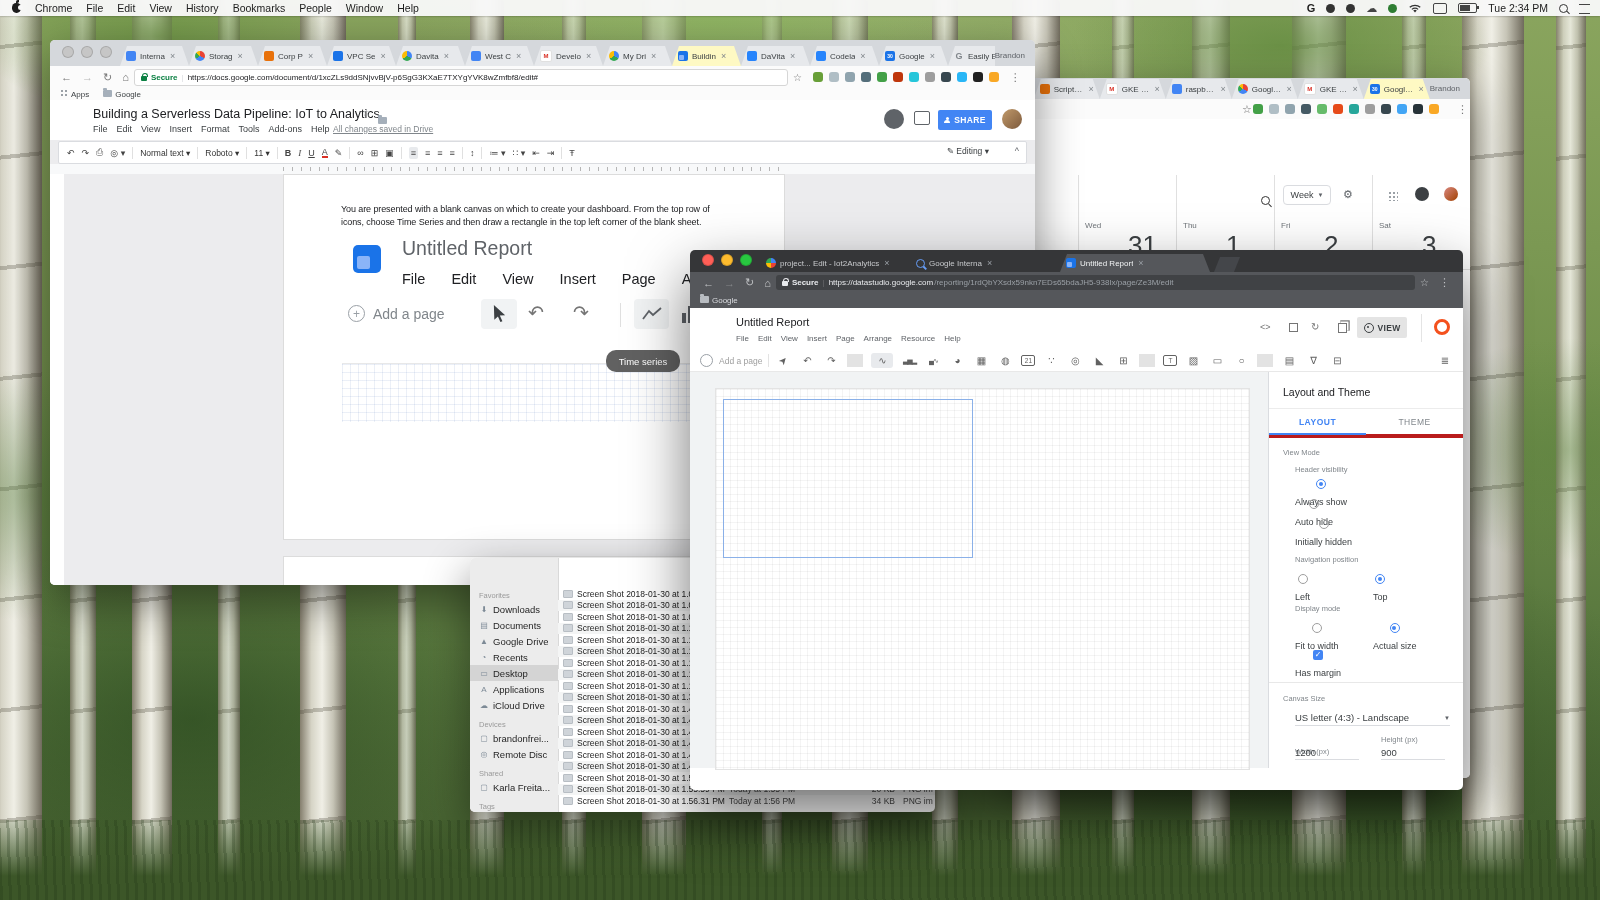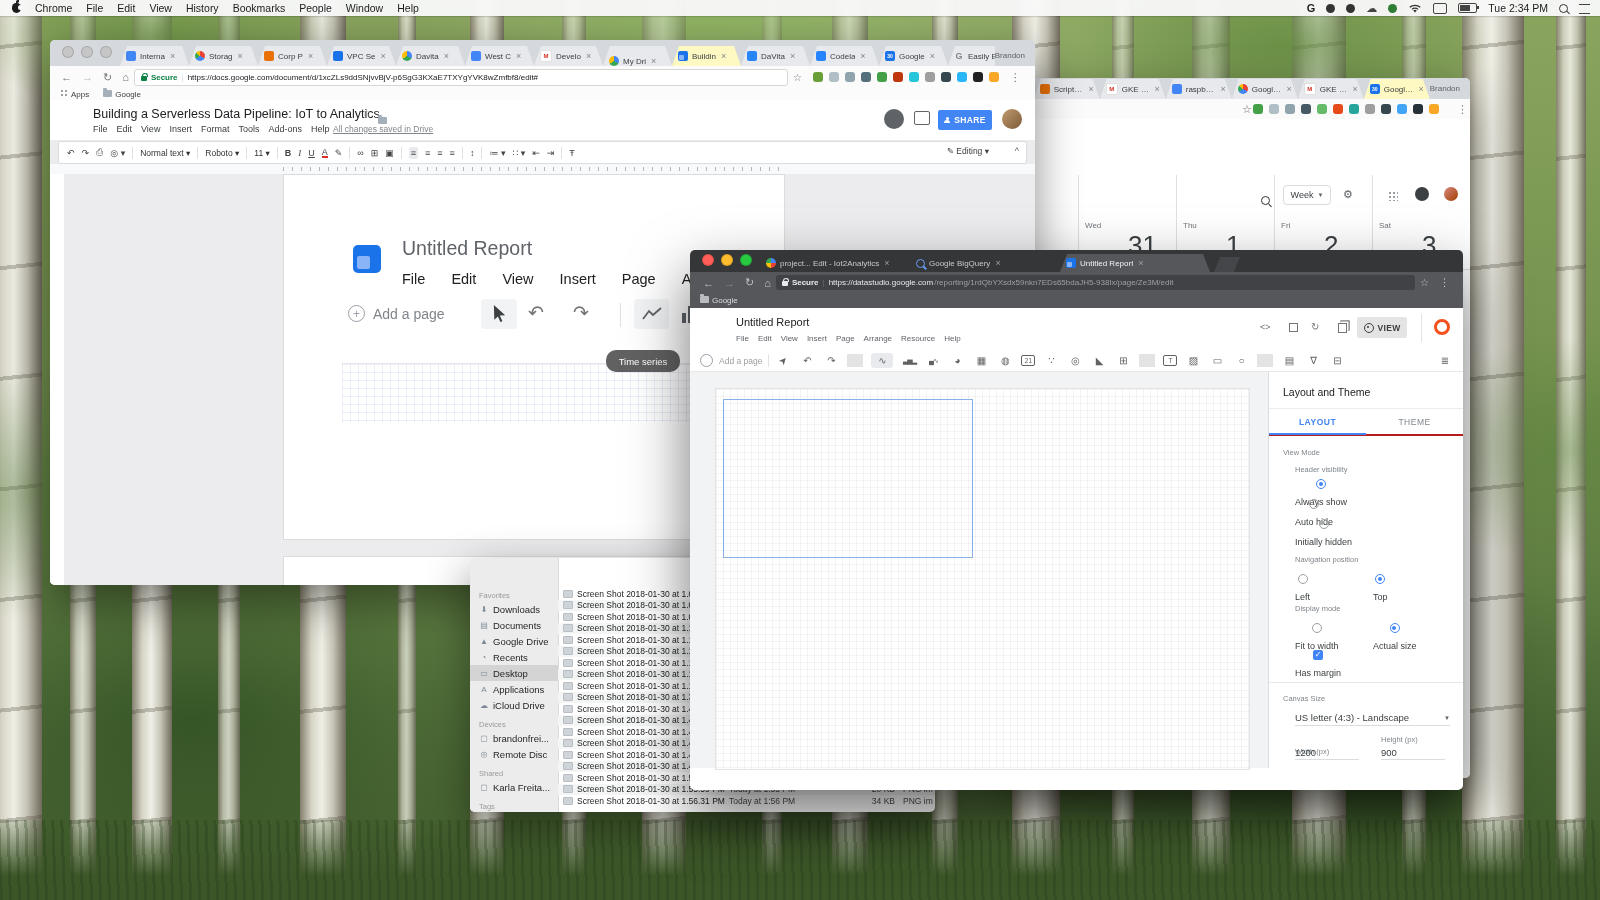--- a/index.html
+++ b/index.html
@@ -358,21 +358,21 @@
           <div class="tab" data-name="browser-tab" style="width: 57px; --c: #4285f4;">
           <span class="tico" data-name="tab-favicon-icon"></span>
           <span class="tlabel">West C</span>
           <span class="tclose" data-name="tab-close-icon">×</span>
         </div>
           <div class="tab gmail" data-name="browser-tab" style="width:57px;">
           <span class="tico" data-name="tab-favicon-icon">M</span>
           <span class="tlabel">Develo</span>
           <span class="tclose" data-name="tab-close-icon">×</span>
         </div>
-          <div class="tab drive" data-name="browser-tab" style="width:57px;align-items:flex-end;">
+          <div class="tab drive" data-name="browser-tab" style="width:57px;">
           <span class="tico" data-name="tab-favicon-icon"></span>
           <span class="tlabel">My Dri</span>
           <span class="tclose" data-name="tab-close-icon">×</span>
         </div>
           <div class="tab active ds" data-name="browser-tab" style="width:57px;">
           <span class="tico" data-name="tab-favicon-icon"></span>
           <span class="tlabel">Buildin</span>
           <span class="tclose" data-name="tab-close-icon">×</span>
         </div>
           <div class="tab" data-name="browser-tab" style="width: 57px; --c: #2684fc;">
@@ -497,20 +497,21 @@
     </div>
     <div class="ab" data-name="collapse-toolbar-icon" style="right:16px;top:106px;font-size:9px;color:#5f6368;">^</div>
 
     <div class="ab ruler" data-name="ruler" style="left:0;top:124px;right:0;height:10px;">
       <div class="rticks" style="left:233px;width:500px;"></div>
     </div>
 
     <div class="ab" data-name="document-area" style="left:0;top:134px;right:0;bottom:0;background:#ececee;">
       <div class="ab" style="left:0;top:0;width:14px;bottom:0;background:#fff;"></div>
       <div class="ab page" data-name="document-page" style="left:233px;top:0;width:500px;height:364px;">
+        <div class="ab" data-name="document-paragraph" style="left:57px;top:28px;width:384px;font-size:9px;line-height:12.5px;color:#202124;letter-spacing:-0.1px;">You are presented with a blank canvas on which to create your dashboard. From the top row of icons, choose Time Series and then draw a rectangle in the top left corner of the blank sheet.</div>
 
         <div class="ab dslogo" data-name="datastudio-logo-icon" style="left:69px;top:70px;width:28px;height:28px;"></div>
         <div class="ab" data-name="embed-report-title" style="left:118px;top:62px;font-size:19.5px;color:#5f6368;">Untitled Report</div>
         <div class="ab embedmenu" data-name="embed-menu-bar" style="left:118px;top:96px;">
             <span data-name="menu-item">File</span>
             <span data-name="menu-item">Edit</span>
             <span data-name="menu-item">View</span>
             <span data-name="menu-item">Insert</span>
             <span data-name="menu-item">Page</span>
             <span data-name="menu-item">Arrange</span>
@@ -741,21 +742,21 @@
         <span class="light" data-name="zoom-window-icon" style="background:#28c840;"></span>
       </div>
       <div style="display:flex;align-items:flex-end;">
           <div class="tab gcp" data-name="browser-tab" style="width:138px;">
           <span class="tico" data-name="tab-favicon-icon"></span>
           <span class="tlabel" style="max-width:100px;">project... Edit - Iot2Analytics</span>
           <span class="tclose" data-name="tab-close-icon">×</span>
         </div>
           <div class="tab bq" data-name="browser-tab" style="width:138px;">
           <span class="tico" data-name="tab-favicon-icon"></span>
-          <span class="tlabel" style="max-width:100px;">Google BigQuery</span>
+          <span class="tlabel" style="max-width:100px;">Google Interna</span>
           <span class="tclose" data-name="tab-close-icon">×</span>
         </div>
           <div class="tab active ds" data-name="browser-tab" style="width:138px;">
           <span class="tico" data-name="tab-favicon-icon"></span>
           <span class="tlabel" style="max-width:100px;">Untitled Report</span>
           <span class="tclose" data-name="tab-close-icon">×</span>
         </div>
         </div>
       <span data-name="new-tab-button" style="width:26px;height:15px;background:#44464a;margin:0 0 0 4px;clip-path:polygon(6px 0,100% 0,calc(100% - 6px) 100%,0 100%);"></span>
     </div>
@@ -836,21 +837,21 @@
     </div>
 
     <div class="ab dscanvas" data-name="studio-canvas-area" style="left:0;top:122px;width:578px;height:396px;">
       <div class="ab page dsgrid" data-name="report-page" style="left:25px;top:16px;width:533px;height:380px;border-color:#e3e3e3;">
         <div class="ab drawrect" data-name="drawn-chart-rect" style="left:7px;top:10px;width:248px;height:157px;"></div>
       </div>
     </div>
     <div class="ab panel" data-name="layout-theme-panel" style="left:578px;top:122px;width:195px;height:396px;">
       <div class="ab" data-name="panel-title" style="left:14px;top:14px;font-size:10.5px;color:#202124;">Layout and Theme</div>
       <div class="ab" style="left:0;top:36px;right:0;height:1px;background:#ececec;"></div>
-      <div class="ab" data-name="panel-tabs" style="left:0;top:37px;right:0;height:25px;border-bottom:2px solid #b91c1c;">
+      <div class="ab" data-name="panel-tabs" style="left:0;top:37px;right:0;height:25px;border-bottom:4px solid #b91c1c;">
         <span class="ab" data-name="tab-layout" style="left:0;width:97px;text-align:center;top:8px;font-size:8.5px;letter-spacing:.5px;color:#4285f4;font-weight:bold;">LAYOUT</span>
         <span class="ab" data-name="tab-theme" style="left:97px;width:97px;text-align:center;top:8px;font-size:8.5px;letter-spacing:.5px;color:#80868b;">THEME</span>
         <span class="ab" data-name="active-tab-underline" style="left:0;bottom:-1px;width:97px;height:2px;background:#4285f4;"></span>
       </div>
       <div class="ab plabel" data-name="view-mode-label" style="left:14px;top:76px;">View Mode</div>
       <div class="ab plabel" data-name="header-visibility-label" style="left:26px;top:93px;">Header visibility</div>
       <div data-name="header-visibility-options">
           <div class="opt on" data-name="radio-option" style="left: 26px; top: 107px;">
           <span class="radio" data-name="radio-icon"></span>
           <span>Always show</span>

